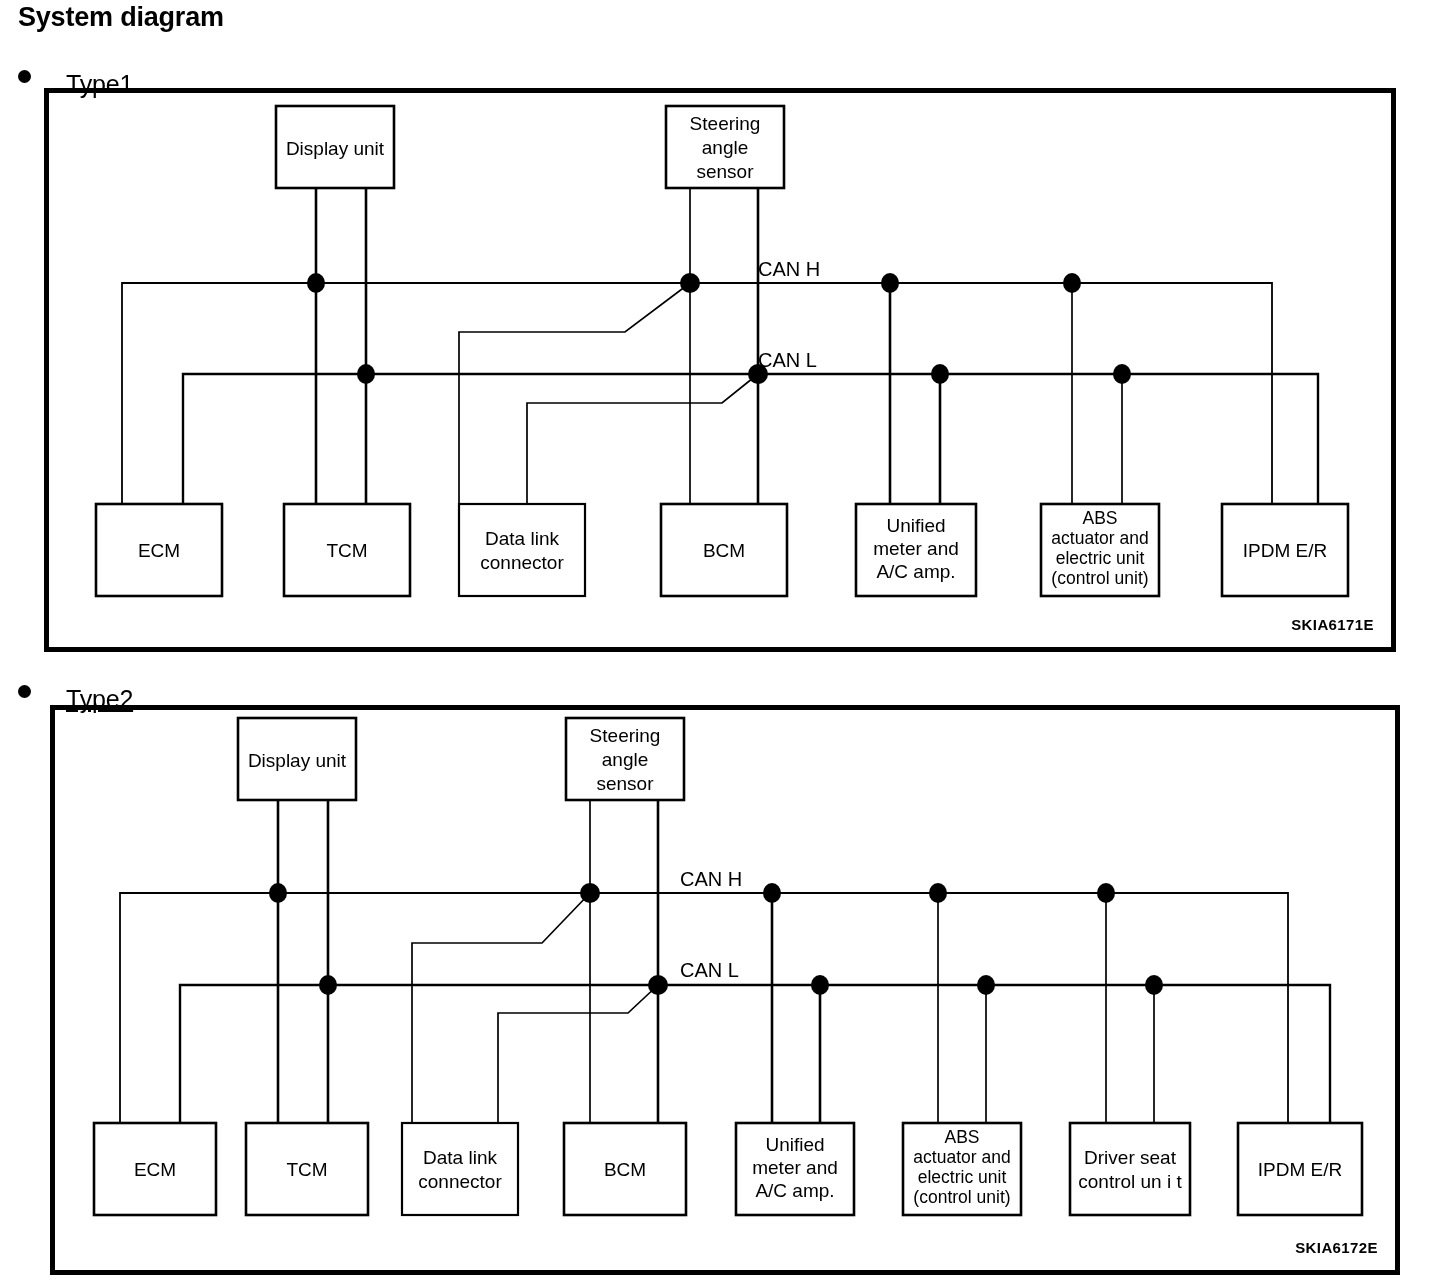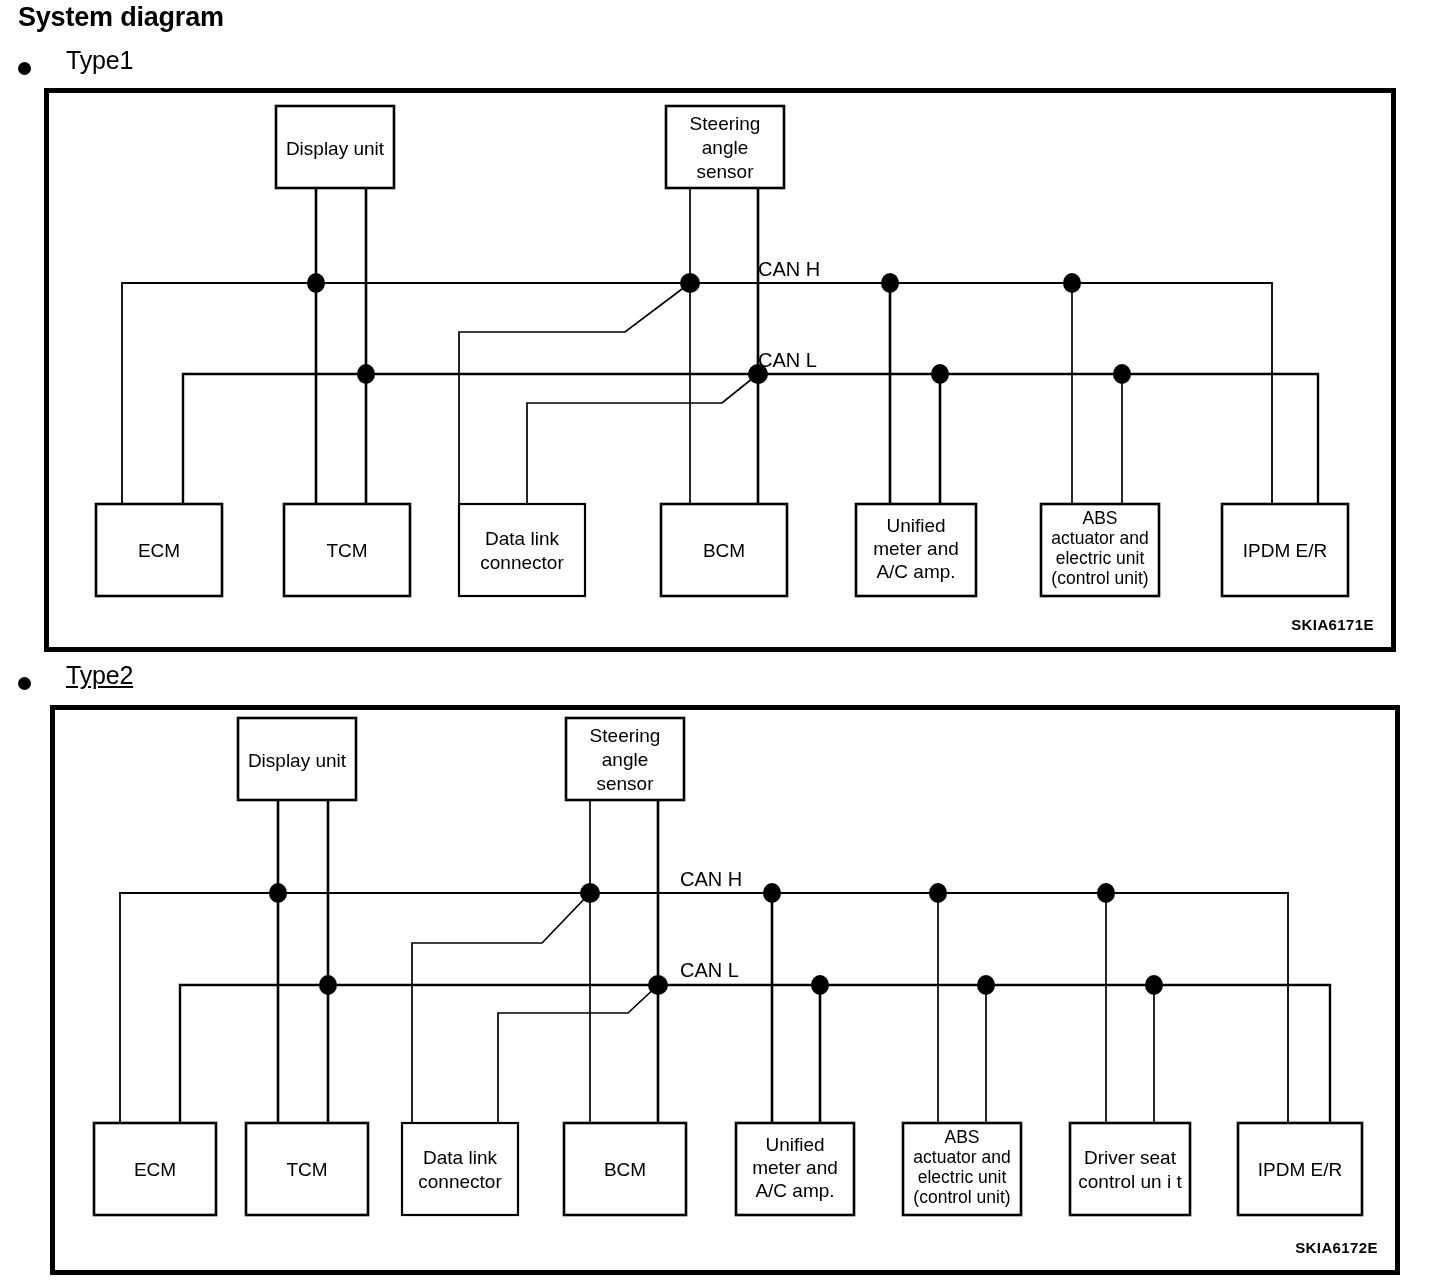--- a/index.html
+++ b/index.html
@@ -1,19 +1,19 @@
 <!DOCTYPE html>
 <html><head>
 <meta charset="utf-8">
 <style>
   html,body{margin:0;padding:0;background:#fff;}
   body{width:1440px;height:1288px;font-family:"Liberation Sans",sans-serif;color:#000;position:relative;overflow:hidden;}
   .page{position:relative;width:1440px;height:1040px;}
   .page-title{position:absolute;left:18px;top:2px;font-size:27px;font-weight:bold;letter-spacing:-0.2px;}
-  .bullet-row{position:absolute;display:flex;align-items:flex-end;gap:0;}
+  .bullet-row{position:absolute;display:flex;align-items:flex-start;gap:0;margin-top:24px;}
   .bullet-dot{width:13px;height:13px;border-radius:50%;background:#000;display:inline-block;margin-left:18px;}
   .bullet-label{font-size:25px;margin-left:35px;letter-spacing:-0.2px;}
   .diagram-wrap{position:absolute;}
   svg{display:block;}
   .frame{fill:none;stroke:#000;stroke-width:5;}
   .unit-box{fill:#fff;stroke:#000;stroke-width:2.6;}
   .unit-box-thin{fill:#fff;stroke:#000;stroke-width:2.2;}
   .wire{stroke:#000;fill:none;stroke-width:2.6;stroke-linecap:butt;}
   .wire-thin{stroke:#000;fill:none;stroke-width:1.7;}
   .bus{stroke:#000;fill:none;stroke-width:2.4;}

